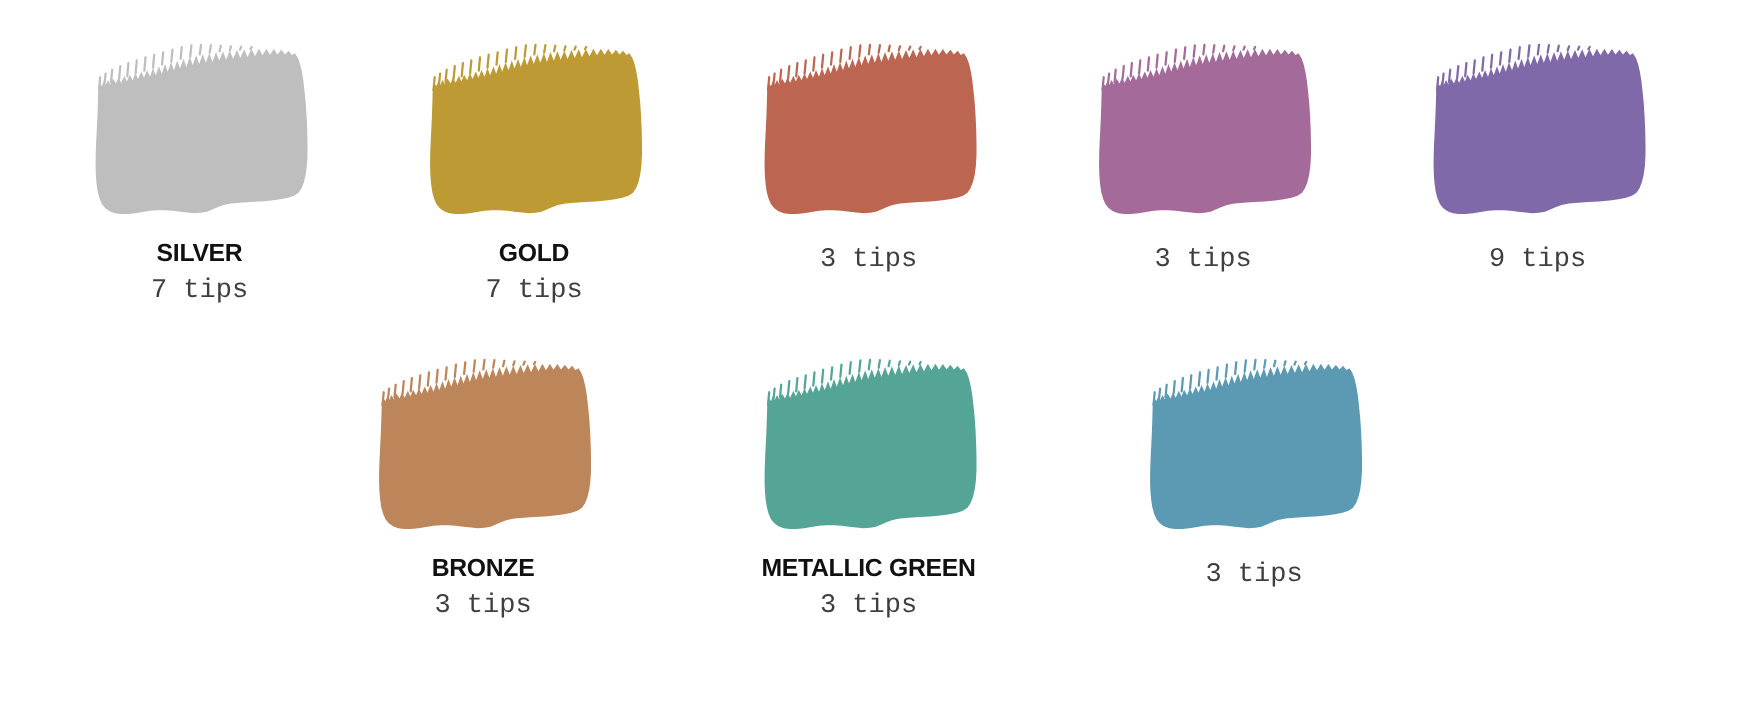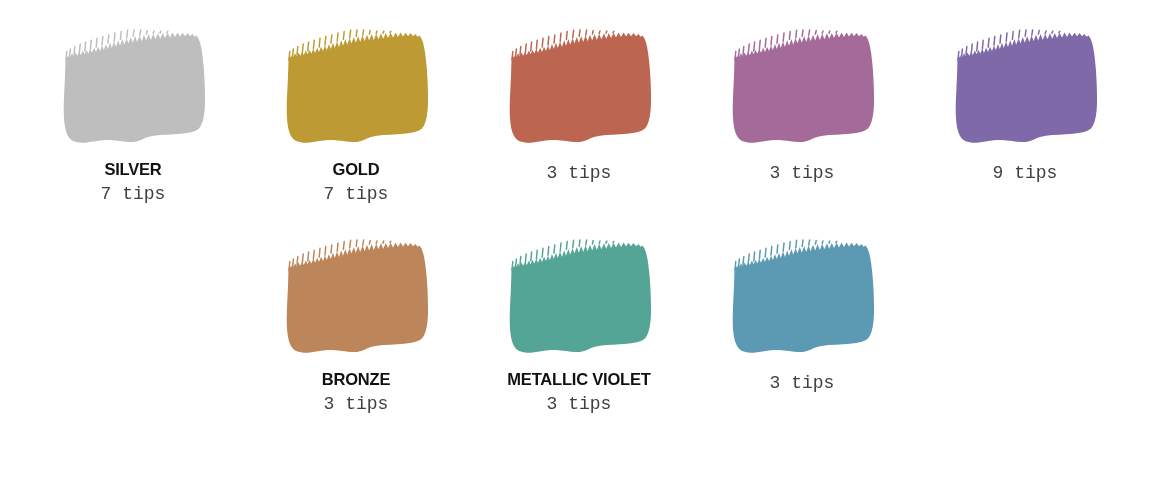--- a/index.html
+++ b/index.html
@@ -28,21 +28,21 @@
     align-items: flex-start;
   }
 
   .row-1 {
     padding-top: 18px;
     gap: 58px;
   }
 
   .row-2 {
     padding-top: 22px;
-    gap: 58px;
+    gap: 92px;
   }
 
   .swatch-cell {
     width: 165px;
     display: flex;
     flex-direction: column;
     align-items: center;
   }
 
   .swatch-art {
@@ -165,21 +165,21 @@
       </div>
       <div class="swatch-cell">
         <div class="swatch-art">
           <svg viewBox="0 0 165 125" xmlns="http://www.w3.org/2000/svg" aria-hidden="true">
             <g transform="translate(2,4)">
               <path d="M12.5,29.6 L13.4,26.0 L15.0,27.9 L16.2,24.6 L17.4,27.4 L19.0,23.8 L20.6,26.8 L22.4,22.9 L24.3,26.2 L26.0,22.2 L27.8,25.6 L29.9,21.0 L31.6,24.8 L33.4,20.4 L35.4,24.0 L37.3,19.2 L39.0,23.2 L41.2,18.2 L43.0,22.4 L45.0,17.2 L47.0,21.6 L49.0,15.9 L50.8,20.6 L53.0,14.6 L54.8,19.6 L57.0,13.2 L58.8,18.4 L61.0,12.0 L63.0,17.4 L65.2,10.8 L67.0,16.2 L69.4,9.6 L71.2,15.2 L73.6,8.4 L75.4,14.0 L77.8,7.4 L79.8,13.2 L82.2,6.6 L84.2,12.4 L86.6,5.8 L88.6,11.8 L91.0,5.2 L93.2,11.0 L95.6,4.6 L97.8,10.4 L100.2,4.2 L102.4,9.8 L105.0,3.8 L107.2,9.2 L109.8,3.4 L112.0,8.6 L114.6,3.2 L117.0,8.0 L119.6,3.0 L122.0,7.4 L124.6,3.0 L127.0,7.0 L129.6,3.2 L132.0,6.8 L134.6,3.6 L137.0,6.8 L139.4,4.4 L141.6,7.2 L143.6,6.0 L145.6,9.2 L147.0,13.0 L148.2,18.0 L149.2,24.0 L150.0,31.0 L150.8,39.0 L151.4,48.0 L151.8,57.0 L152.0,66.0 L152.0,74.0 L151.6,81.0 L150.8,87.0 L149.6,92.0 L148.0,96.0 L146.0,99.0 L143.0,101.0 L139.0,102.4 L134.0,103.4 L128.0,104.2 L121.0,104.8 L114.0,105.2 L107.0,105.6 L101.0,106.2 L96.0,107.2 L92.0,108.6 L88.5,110.2 L85.0,111.6 L81.0,112.4 L76.5,112.6 L72.0,112.2 L67.0,111.6 L62.0,111.0 L57.0,110.6 L52.0,110.6 L47.0,111.0 L42.0,111.8 L37.0,112.6 L32.0,113.2 L27.5,113.2 L23.5,112.6 L20.0,111.4 L17.2,109.4 L15.0,106.6 L13.4,103.0 L12.2,98.6 L11.4,93.4 L10.9,87.4 L10.7,80.6 L10.8,73.2 L11.1,65.4 L11.5,57.2 L11.9,48.8 L12.2,40.4 Z" fill="#55a596"></path>
               <path d="M13.0,30.6 L13.8,22.0 M16.6,27.2 L17.4,19.6 M21.0,25.4 L21.8,17.0 M26.4,23.0 L27.2,14.6 M31.8,21.4 L32.6,12.6 M37.4,19.4 L38.2,10.8 M43.2,17.6 L44.0,8.8 M49.0,15.6 L49.8,7.0 M55.0,13.6 L55.8,5.4 M61.2,11.8 L62.0,3.6 M67.4,9.8 L68.2,2.0 M73.8,8.2 L74.6,0.8 M80.2,6.8 L81.0,0.4 M86.8,5.6 L87.6,0.6 M93.4,4.6 L94.2,1.0 M100.2,4.0 L101.0,1.4 M107.0,3.6 L107.8,1.6 M114.0,3.2 L114.8,1.8" stroke="#55a596" stroke-width="1.5" fill="none" stroke-linecap="round"></path>
             </g>
           </svg>
         </div>
-        <div class="swatch-name">METALLIC VIOLET</div>
+        <div class="swatch-name">METALLIC GREEN</div>
         <div class="swatch-tips">3 tips</div>
       </div>
       <div class="swatch-cell">
         <div class="swatch-art">
           <svg viewBox="0 0 165 125" xmlns="http://www.w3.org/2000/svg" aria-hidden="true">
             <g transform="translate(2,4)">
               <path d="M12.5,29.6 L13.4,26.0 L15.0,27.9 L16.2,24.6 L17.4,27.4 L19.0,23.8 L20.6,26.8 L22.4,22.9 L24.3,26.2 L26.0,22.2 L27.8,25.6 L29.9,21.0 L31.6,24.8 L33.4,20.4 L35.4,24.0 L37.3,19.2 L39.0,23.2 L41.2,18.2 L43.0,22.4 L45.0,17.2 L47.0,21.6 L49.0,15.9 L50.8,20.6 L53.0,14.6 L54.8,19.6 L57.0,13.2 L58.8,18.4 L61.0,12.0 L63.0,17.4 L65.2,10.8 L67.0,16.2 L69.4,9.6 L71.2,15.2 L73.6,8.4 L75.4,14.0 L77.8,7.4 L79.8,13.2 L82.2,6.6 L84.2,12.4 L86.6,5.8 L88.6,11.8 L91.0,5.2 L93.2,11.0 L95.6,4.6 L97.8,10.4 L100.2,4.2 L102.4,9.8 L105.0,3.8 L107.2,9.2 L109.8,3.4 L112.0,8.6 L114.6,3.2 L117.0,8.0 L119.6,3.0 L122.0,7.4 L124.6,3.0 L127.0,7.0 L129.6,3.2 L132.0,6.8 L134.6,3.6 L137.0,6.8 L139.4,4.4 L141.6,7.2 L143.6,6.0 L145.6,9.2 L147.0,13.0 L148.2,18.0 L149.2,24.0 L150.0,31.0 L150.8,39.0 L151.4,48.0 L151.8,57.0 L152.0,66.0 L152.0,74.0 L151.6,81.0 L150.8,87.0 L149.6,92.0 L148.0,96.0 L146.0,99.0 L143.0,101.0 L139.0,102.4 L134.0,103.4 L128.0,104.2 L121.0,104.8 L114.0,105.2 L107.0,105.6 L101.0,106.2 L96.0,107.2 L92.0,108.6 L88.5,110.2 L85.0,111.6 L81.0,112.4 L76.5,112.6 L72.0,112.2 L67.0,111.6 L62.0,111.0 L57.0,110.6 L52.0,110.6 L47.0,111.0 L42.0,111.8 L37.0,112.6 L32.0,113.2 L27.5,113.2 L23.5,112.6 L20.0,111.4 L17.2,109.4 L15.0,106.6 L13.4,103.0 L12.2,98.6 L11.4,93.4 L10.9,87.4 L10.7,80.6 L10.8,73.2 L11.1,65.4 L11.5,57.2 L11.9,48.8 L12.2,40.4 Z" fill="#5c9ab4"></path>
               <path d="M13.0,30.6 L13.8,22.0 M16.6,27.2 L17.4,19.6 M21.0,25.4 L21.8,17.0 M26.4,23.0 L27.2,14.6 M31.8,21.4 L32.6,12.6 M37.4,19.4 L38.2,10.8 M43.2,17.6 L44.0,8.8 M49.0,15.6 L49.8,7.0 M55.0,13.6 L55.8,5.4 M61.2,11.8 L62.0,3.6 M67.4,9.8 L68.2,2.0 M73.8,8.2 L74.6,0.8 M80.2,6.8 L81.0,0.4 M86.8,5.6 L87.6,0.6 M93.4,4.6 L94.2,1.0 M100.2,4.0 L101.0,1.4 M107.0,3.6 L107.8,1.6 M114.0,3.2 L114.8,1.8" stroke="#5c9ab4" stroke-width="1.5" fill="none" stroke-linecap="round"></path>
             </g>
           </svg>

